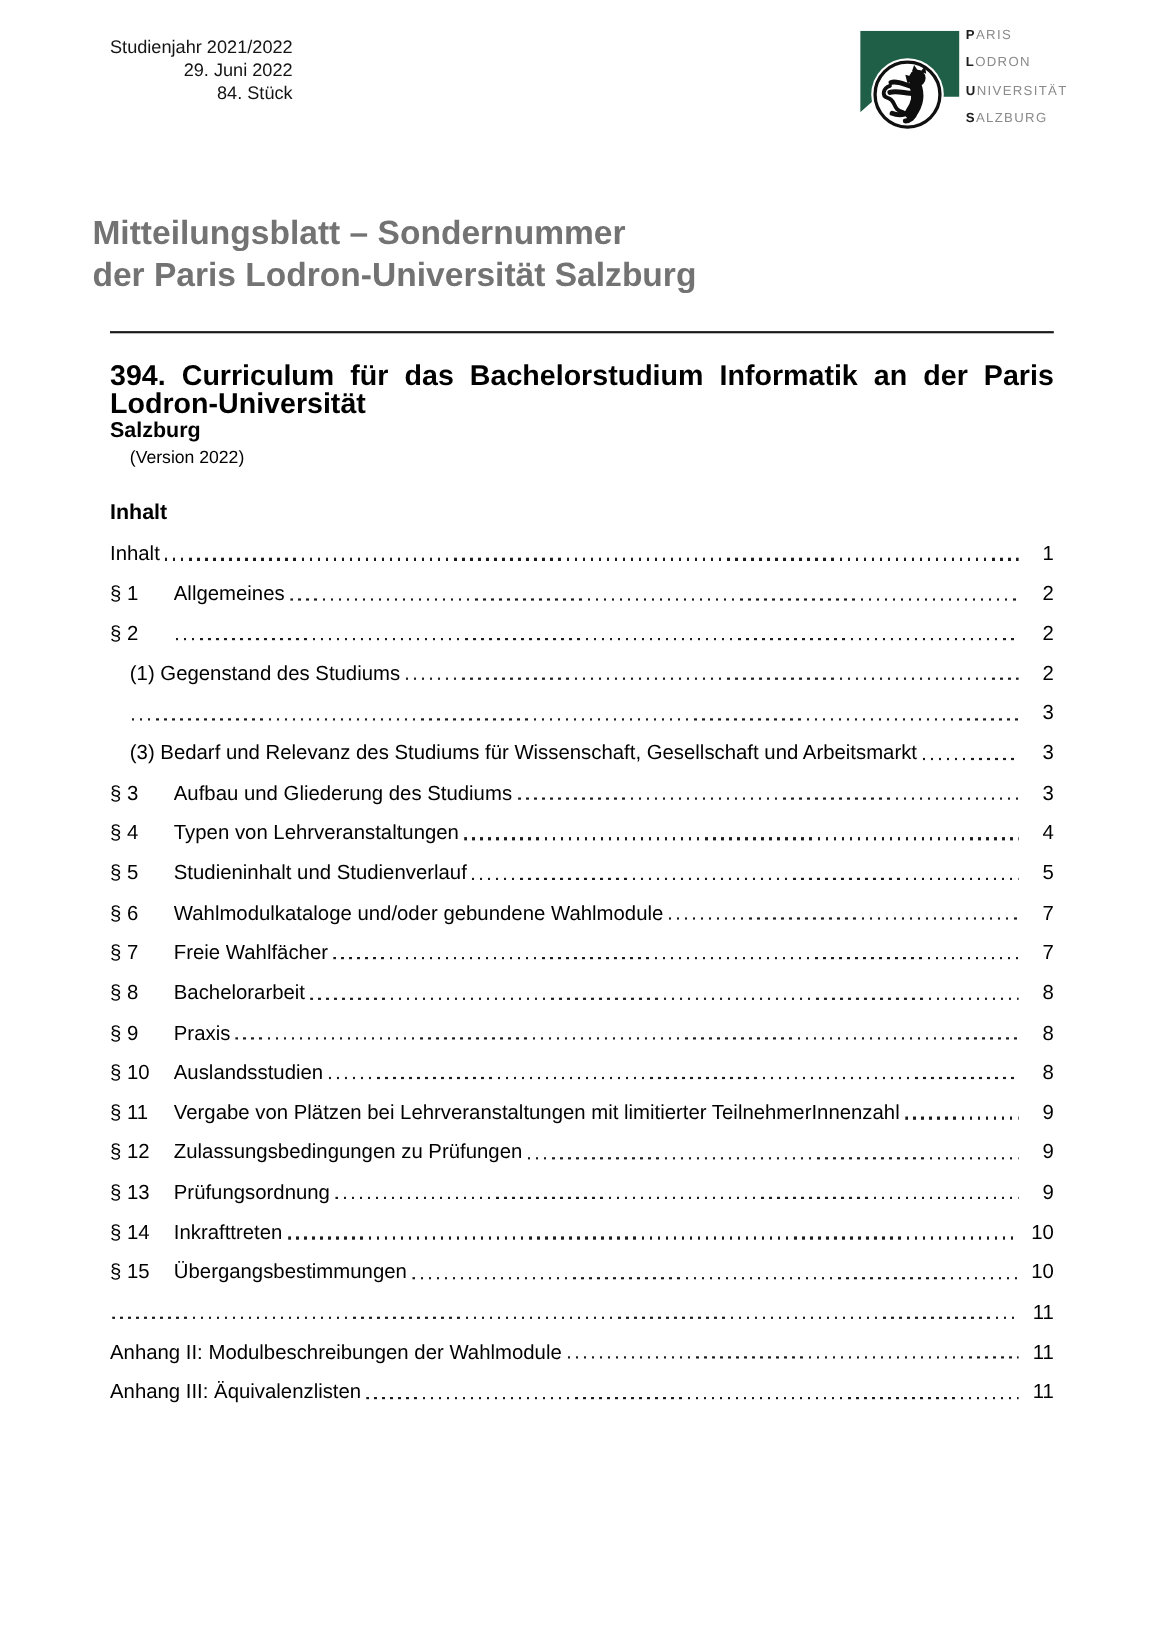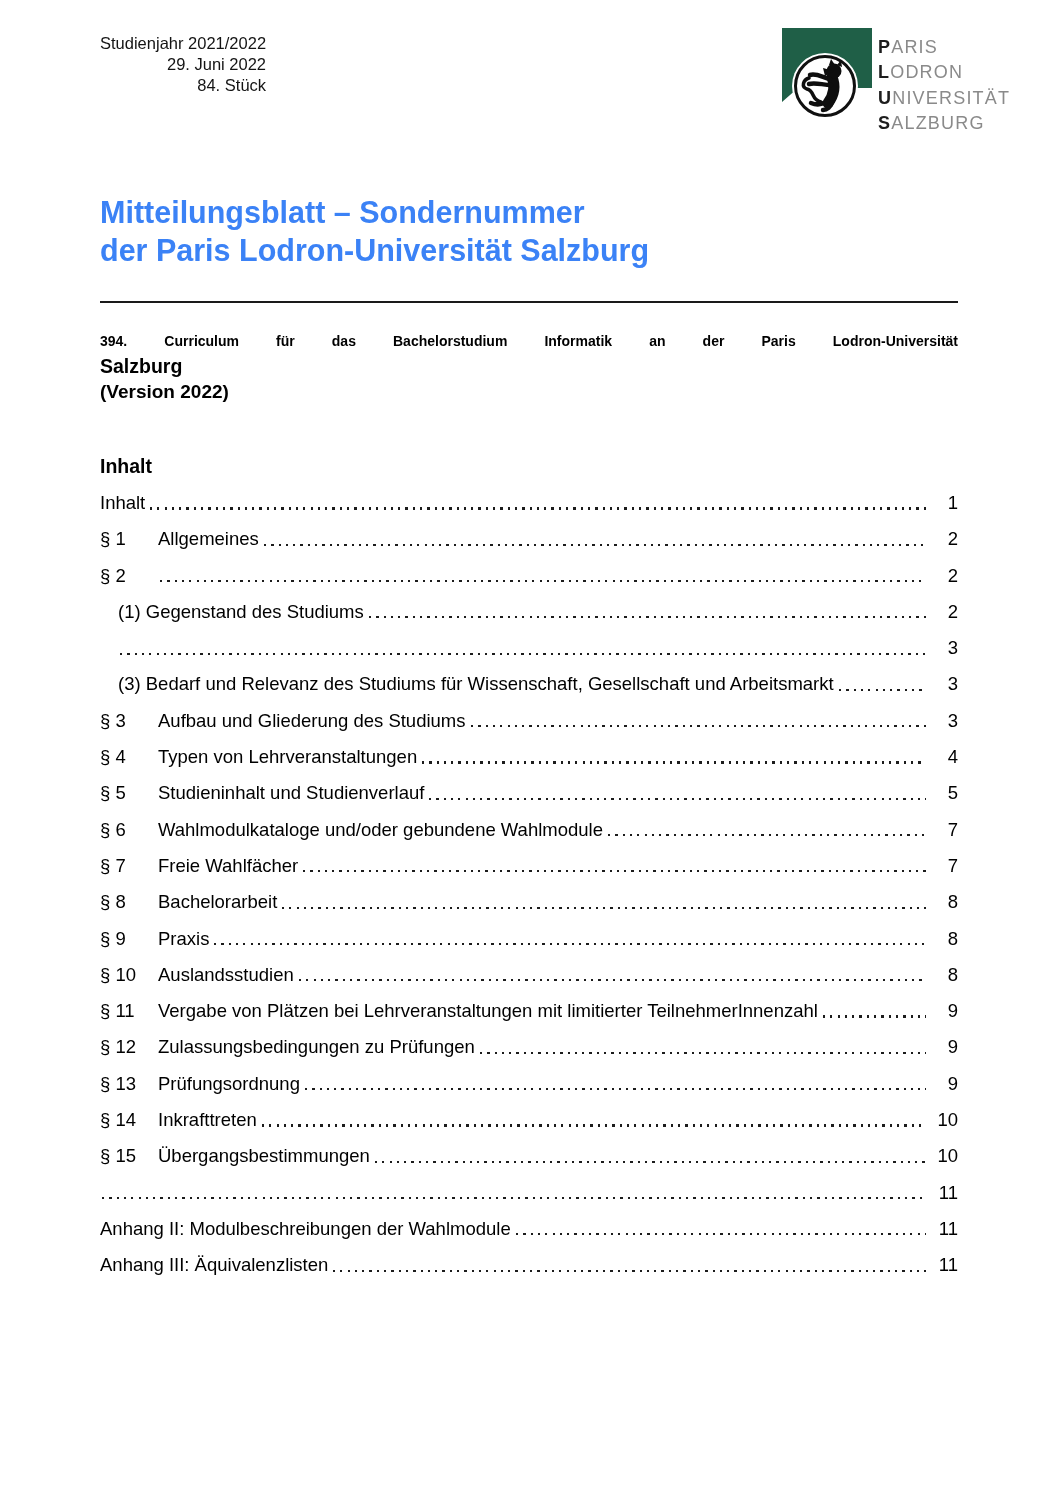--- a/index.html
+++ b/index.html
@@ -12,44 +12,44 @@
     overflow:hidden;
   }
   
   .issue-info {
     position:absolute; left:100px; top:33px;
     font-size:16.5px; line-height:21px; color:#141414;text-align:right;
   }
   
   .emblem-svg { position:absolute; left:782px; top:28px; }
   .wordmark {
-    position:absolute; left:878px; top:35px;
-    font-size:18px; line-height:25.3px; letter-spacing:1.2px;
+    position:absolute; left:878px; top:19px;
+    font-size:12px; line-height:25.3px; letter-spacing:1.2px;
     white-space:nowrap;
   }
   .wordmark .initial { font-weight:bold; color:#1d1d1d; }
   .wordmark .rest    { color:#8a8a8a; }
   
   .doc-title {
-    position:absolute; left:100px; top:193px;
-    font-size:30.5px; font-weight:bold; line-height:38px; color:#3b82f6;
+    position:absolute; left:84px; top:193px;
+    font-size:30.5px; font-weight:bold; line-height:38px; color:#737373;
   }
   .doc-title span { display:block; }
   .title-divider {
     position:absolute; left:100px; top:301px;
     width:858px; height:2px; background:#1a1a1a;
   }
   
   .section-block { position:absolute; left:100px; top:329px; width:858px; }
   .section-heading-l1 {
-    display:block; font-size:14px; font-weight:bold; line-height:25px;
+    display:block; font-size:26px; font-weight:bold; line-height:25px;
     text-align:justify; text-align-last:justify;
   }
   .section-heading-l2 { display:block; font-size:19.5px; font-weight:bold; line-height:25px; }
-  .section-version   { display:block; font-size:19px; font-weight:bold; line-height:25px; }
+  .section-version   { display:block; font-size:16px; font-weight:normal; line-height:25px;margin-left:18px; }
   
   .toc-heading {
     position:absolute; left:100px; top:455px;
     font-size:19.5px; font-weight:bold; margin:0;
   }
   .toc-list { position:absolute; left:100px; top:492px; width:858px; }
   .toc-row {
     display:flex; align-items:baseline;
     font-size:18.5px; line-height:22px;
     margin-bottom:14.3px;

